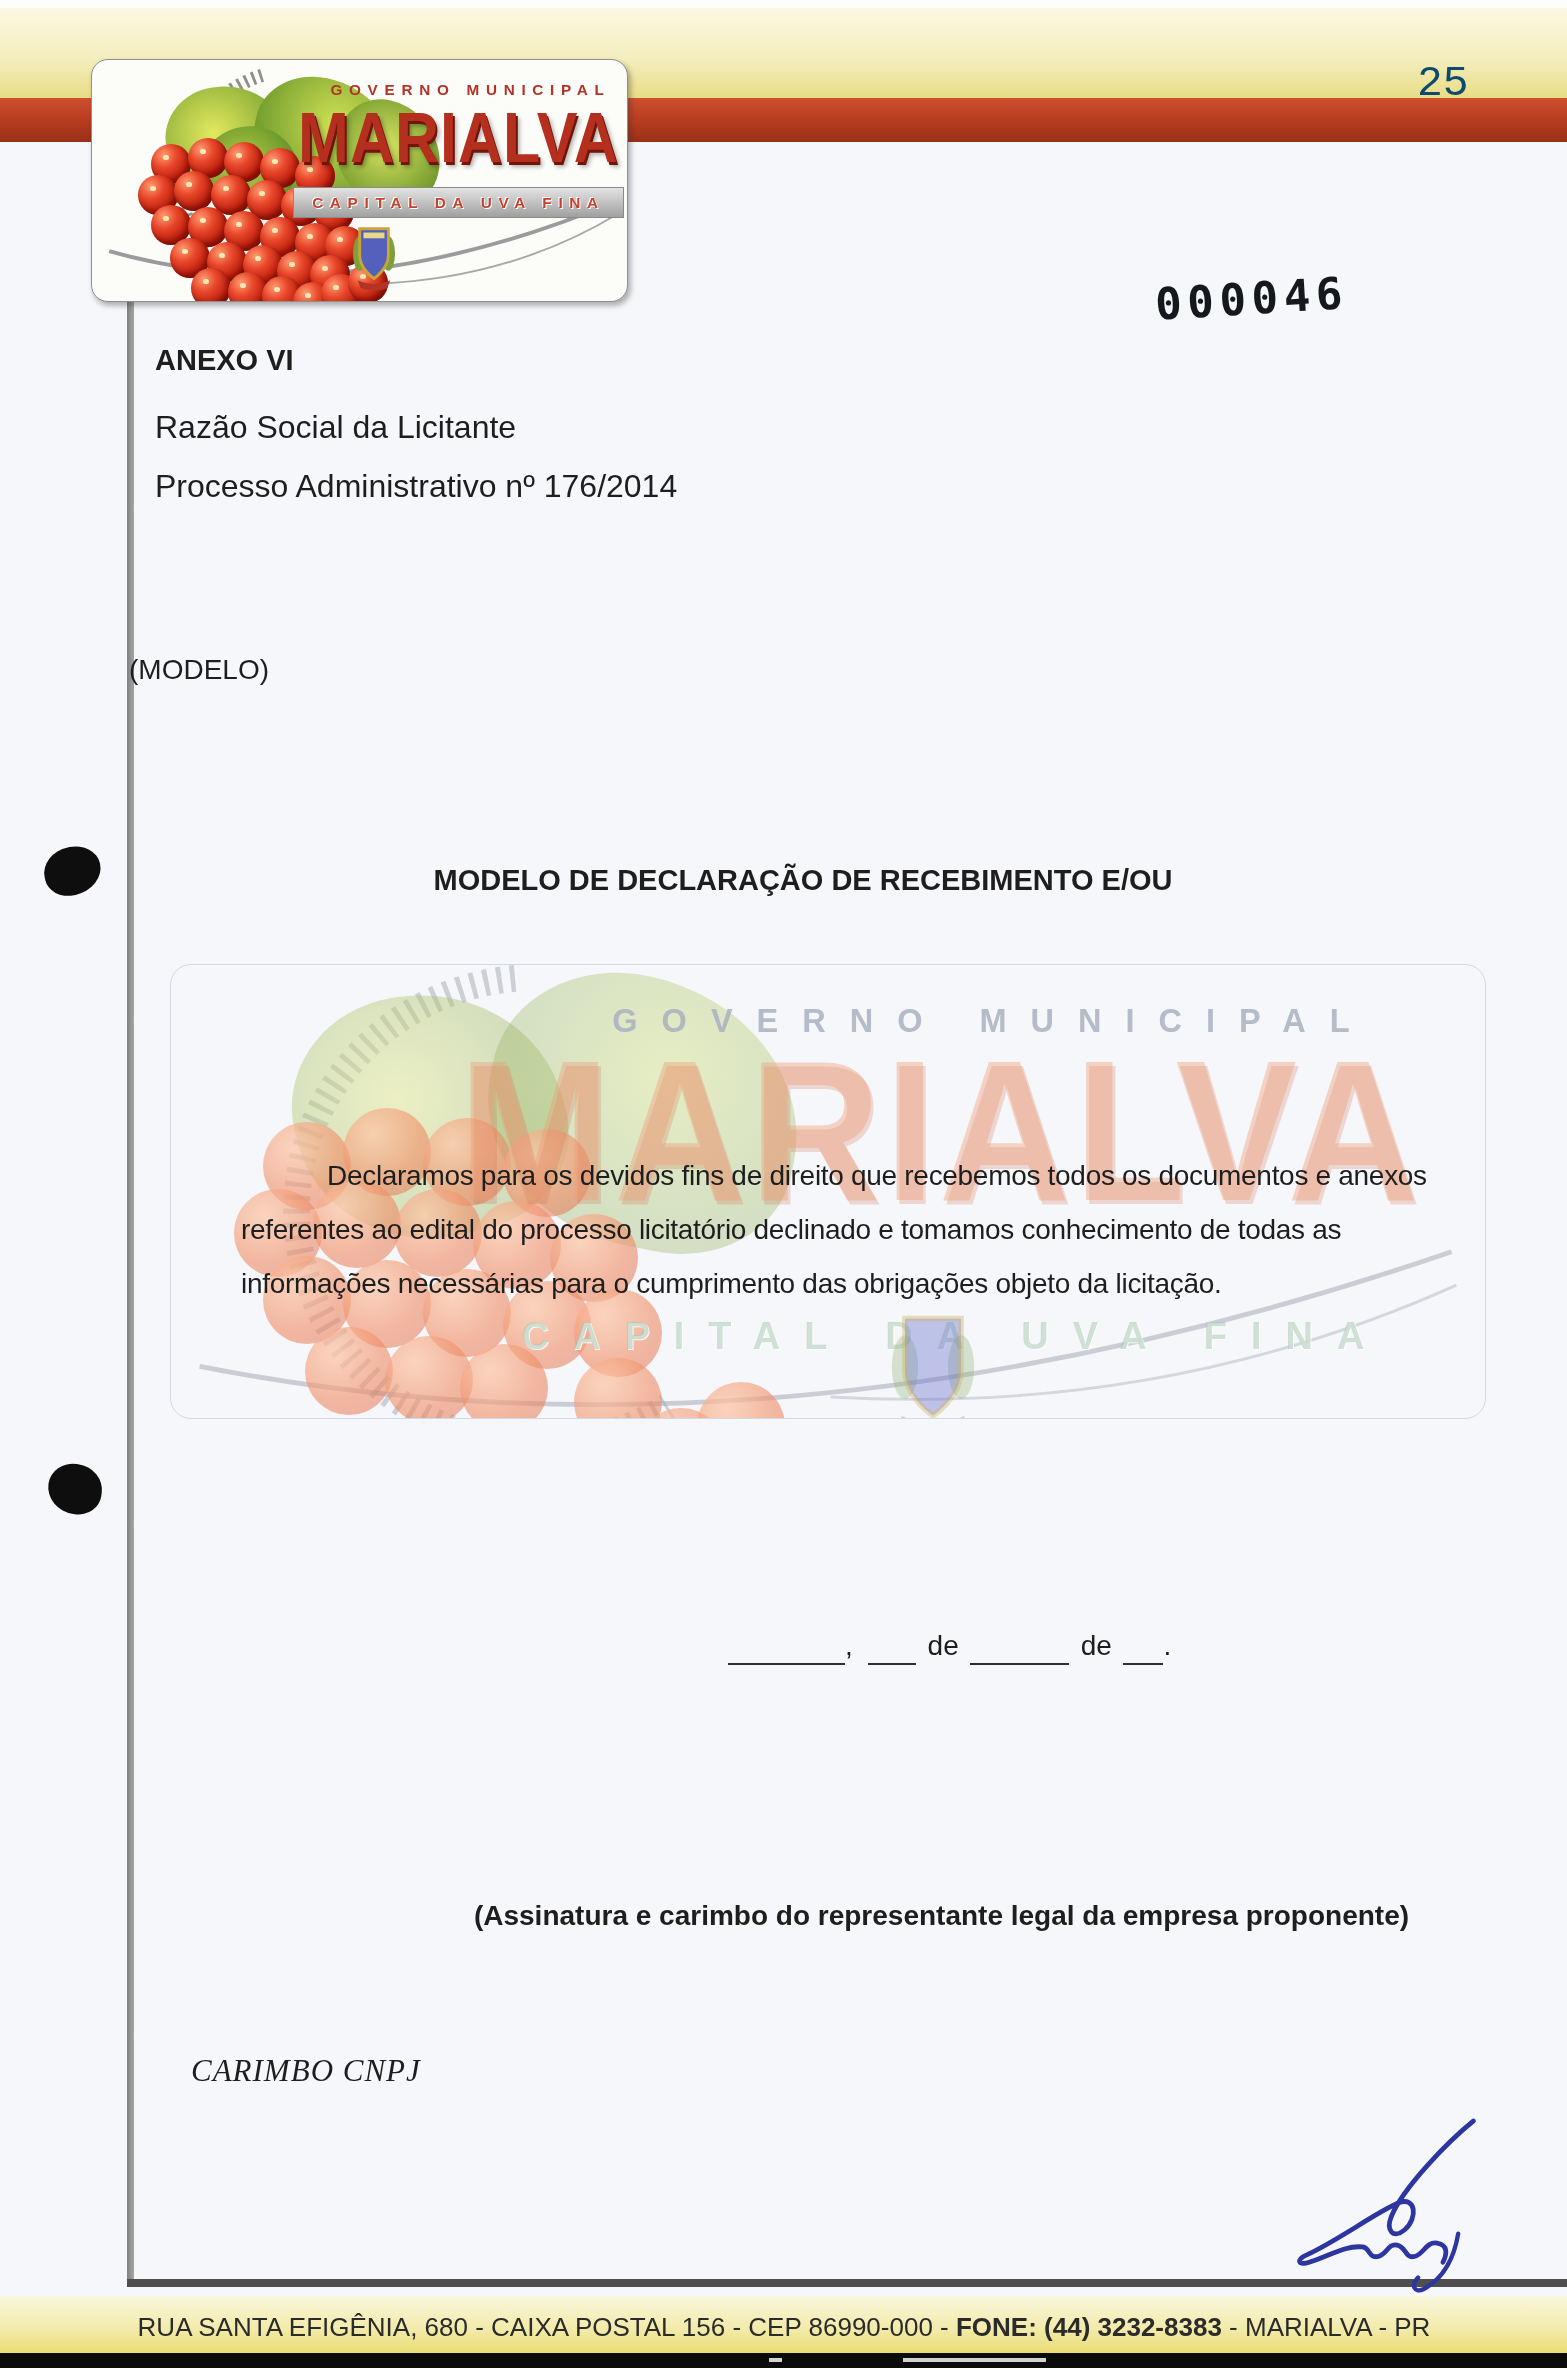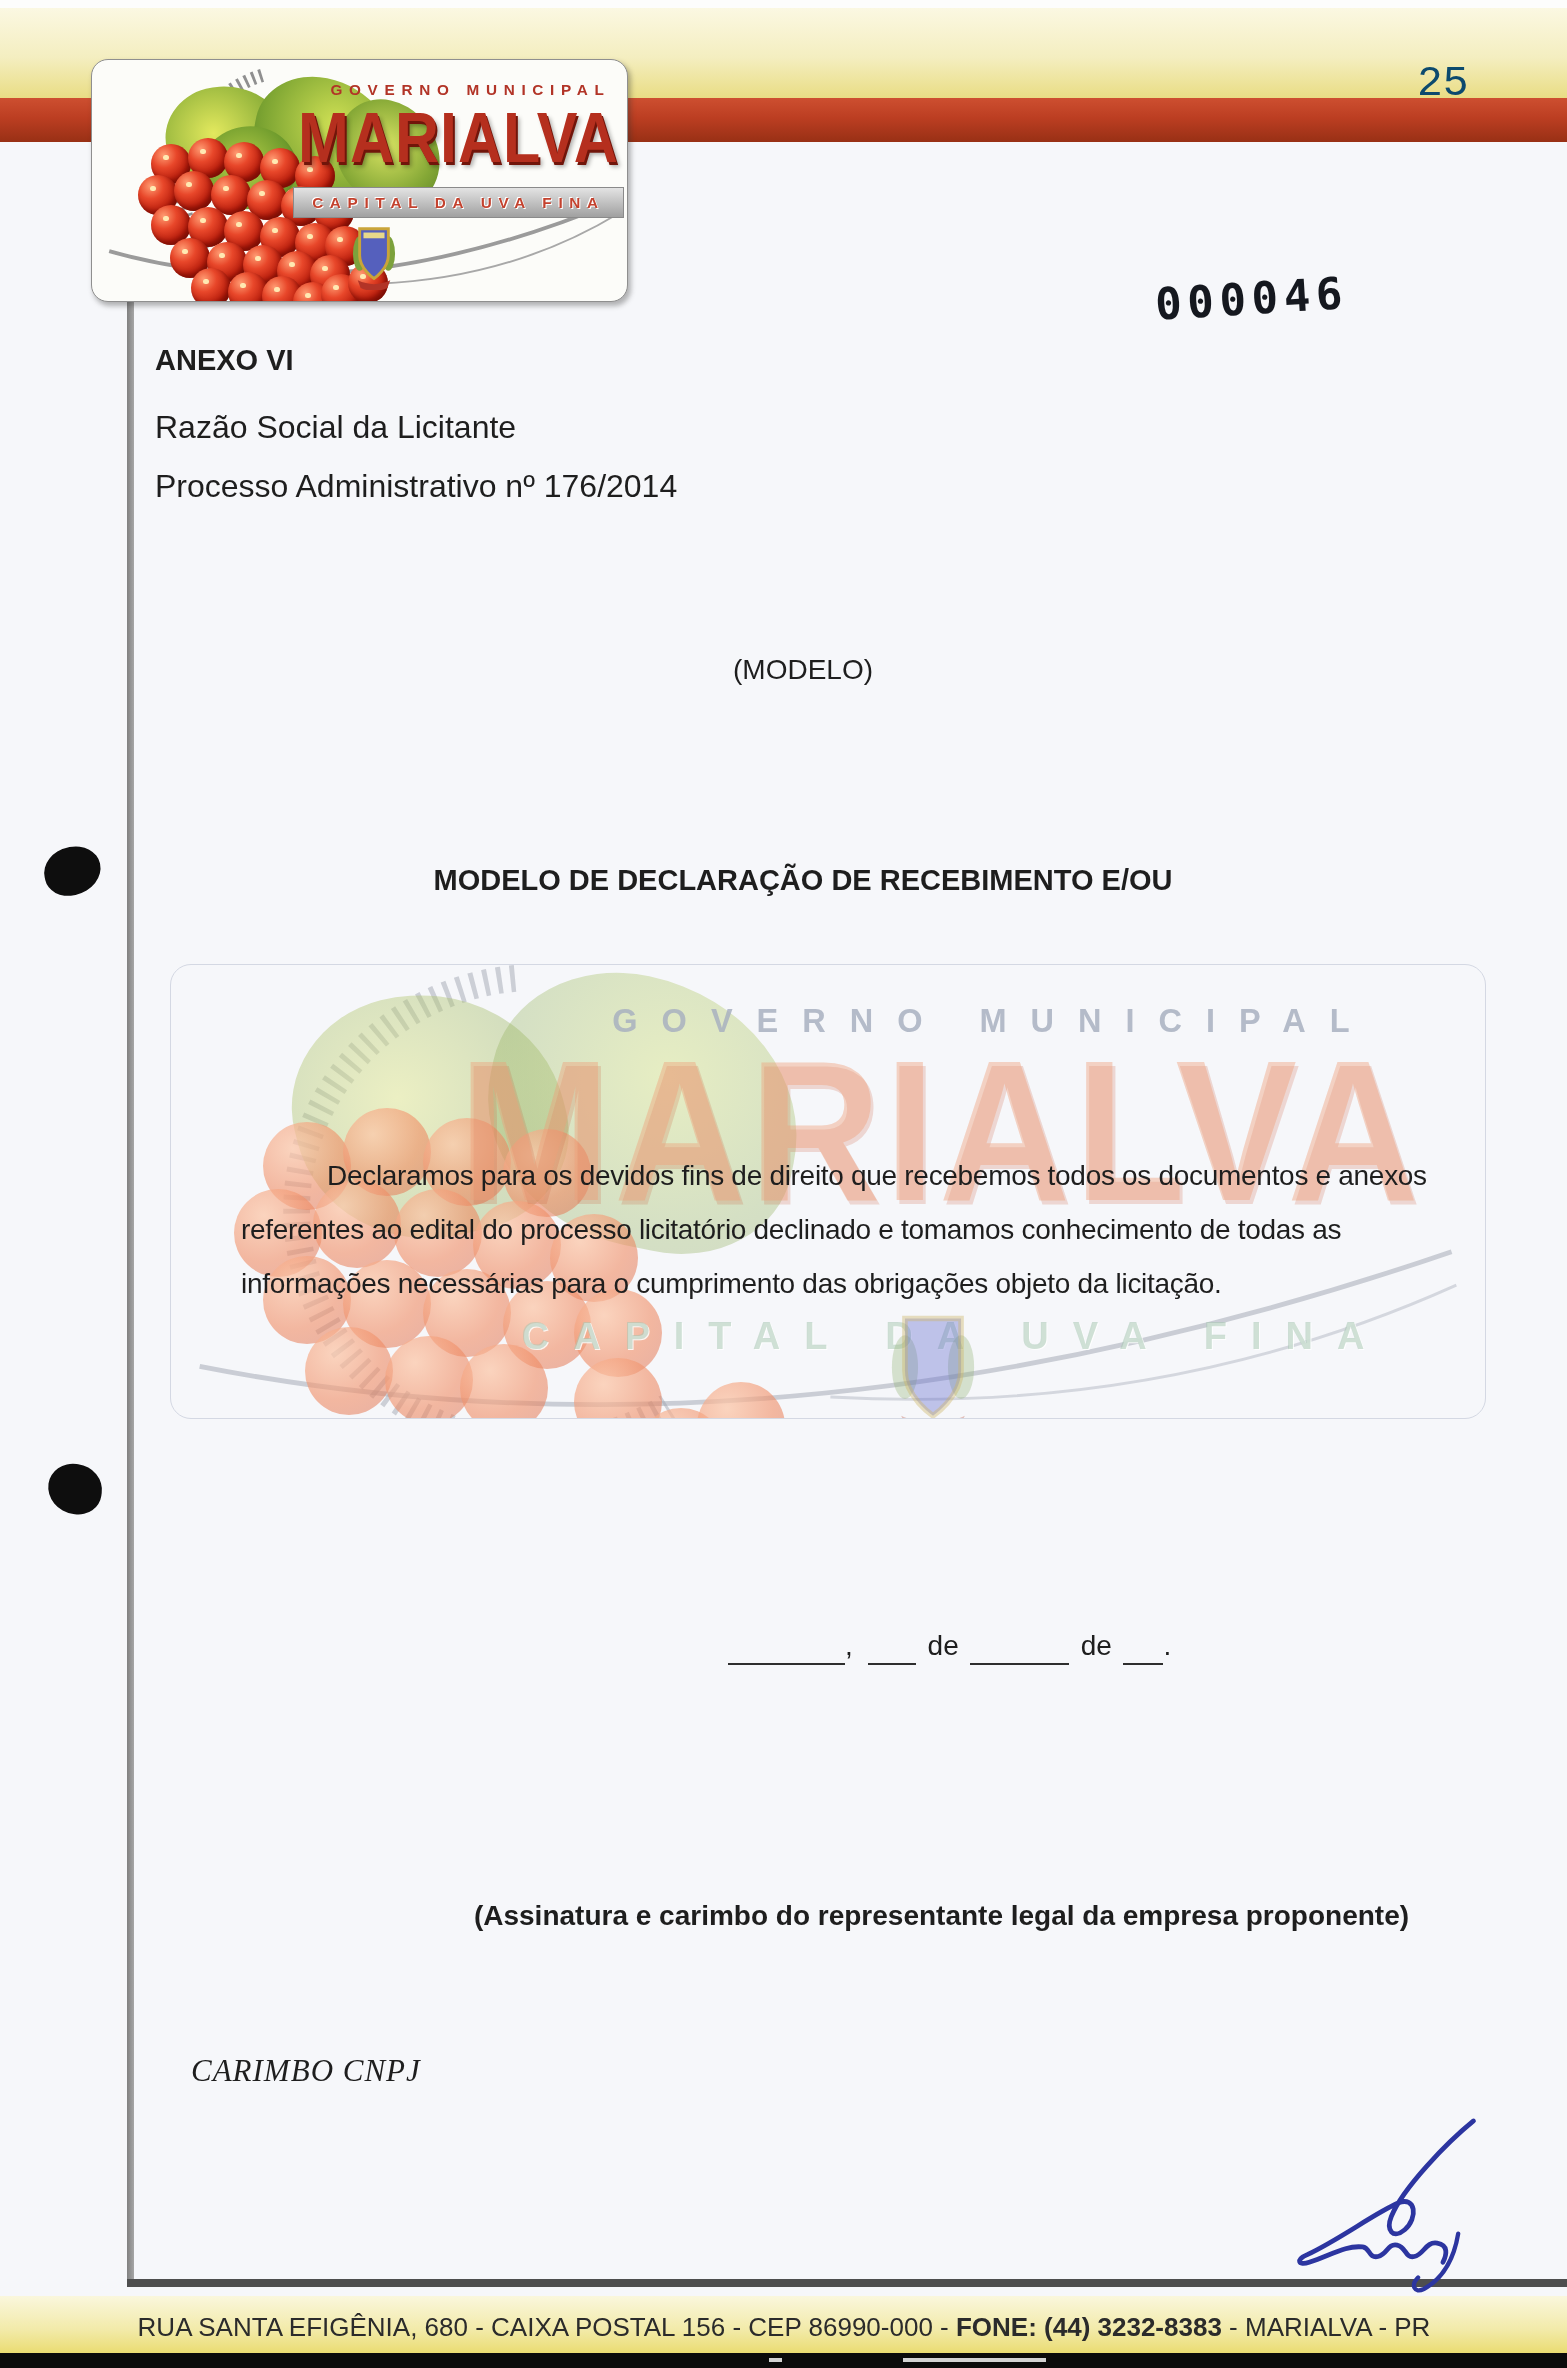--- a/index.html
+++ b/index.html
@@ -66,21 +66,21 @@
   .page-number{position:absolute;left:1417px;top:59px;font-family:Liberation Mono, monospace;
     font-size:43px;color:#0c4a6e;z-index:3;}
   .stamp-number{position:absolute;left:1155px;top:273px;font-family:"DejaVu Sans Mono",monospace;
     font-size:44px;font-weight:bold;letter-spacing:5.7px;color:#15181f;transform:rotate(-3.5deg);z-index:3;}
   .hdr{position:absolute;left:155px;font-size:32px;z-index:3;white-space:nowrap;}
   .hdr.annex{top:344px;font-weight:bold;font-size:29px;}
   .hdr.l1{top:409px;}
   .hdr.l2{top:468px;}
   .hdr.l3{top:528px;}
   .hdr .num-bold{font-weight:bold;}
-  .modelo{position:absolute;left:129px;top:654px;width:1348px;text-align:center;font-size:28px;z-index:3;}
+  .modelo{position:absolute;left:129px;top:654px;width:1348px;text-align:left;font-size:28px;z-index:3;}
   .doc-title{position:absolute;left:129px;top:847px;width:1348px;text-align:center;
     font-size:29px;font-weight:bold;line-height:67px;z-index:3;}
   .body-par{position:absolute;left:197px;top:1149px;width:1300px;font-size:28px;letter-spacing:-0.3px;
     line-height:54px;z-index:3;margin-left:44px;}
   .body-par .line{white-space:nowrap;}
   .body-par .line.first{padding-left:86px;}
   .date-row{position:absolute;left:728px;top:1627px;display:flex;align-items:flex-end;font-size:28px;z-index:3;}
   .blank{display:inline-block;border-bottom:2.9px solid #2e2e2e;height:34px;}
   .blank.b1{width:117px;}
   .blank.b2{width:48px;margin-left:15.3px;}

